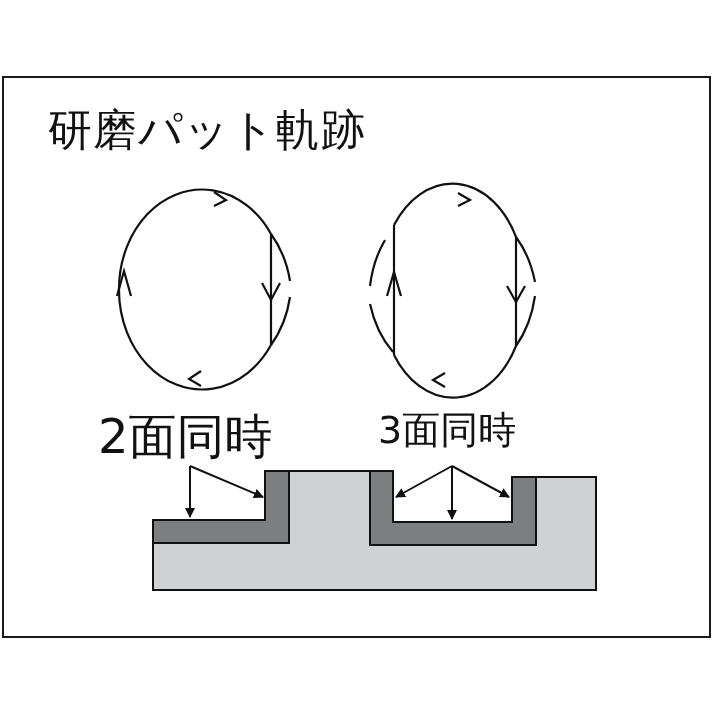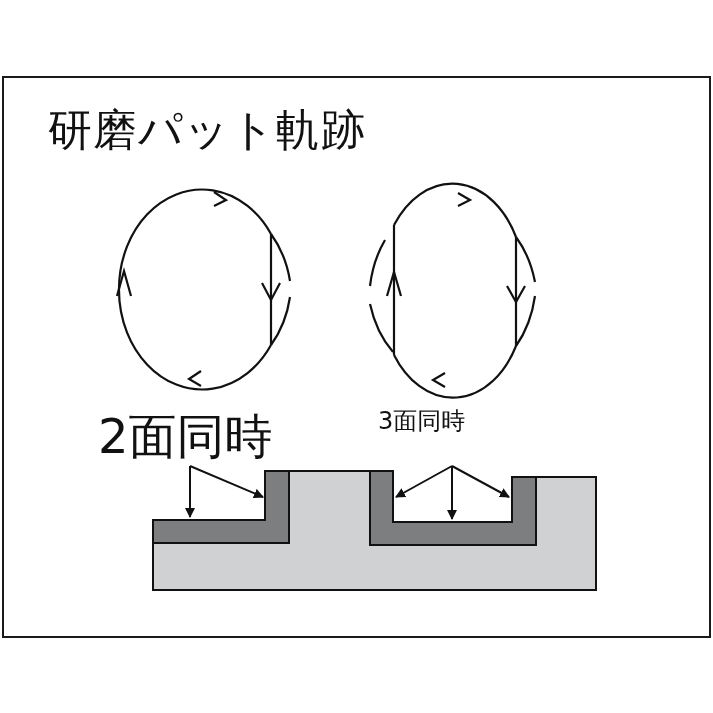--- a/index.html
+++ b/index.html
@@ -1,21 +1,21 @@
 <!DOCTYPE html>
 <html><head>
 <meta charset="utf-8">
 <style>
   html, body { margin:0; padding:0; background:#ffffff; }
   body { width:713px; height:713px; position:relative; overflow:hidden; font-family:"DejaVu Sans", sans-serif; }
   #frame { position:absolute; left:2px; top:76px; width:705px; height:558px; border:2px solid #1a1a1a; box-sizing:content-box; }
   .label { position:absolute; color:#111; white-space:nowrap; }
   #title { left:32px; top:101px; font-size:44px; letter-spacing:1px;margin-left:16px; }
   #lbl2 { left:98px; top:405px; font-size:48px; }
-  #lbl3 { left:378px; top:405px; font-size:24px; }
+  #lbl3 { left:378px; top:405px; font-size:38px; }
   svg { position:absolute; left:0; top:0; }
 </style>
 </head>
 <body>
 
 <div id="frame"></div>
 
 <div id="title" class="label">研磨パット軌跡</div>
 <div id="lbl2" class="label">2面同時</div>
 <div id="lbl3" class="label">3面同時</div>

